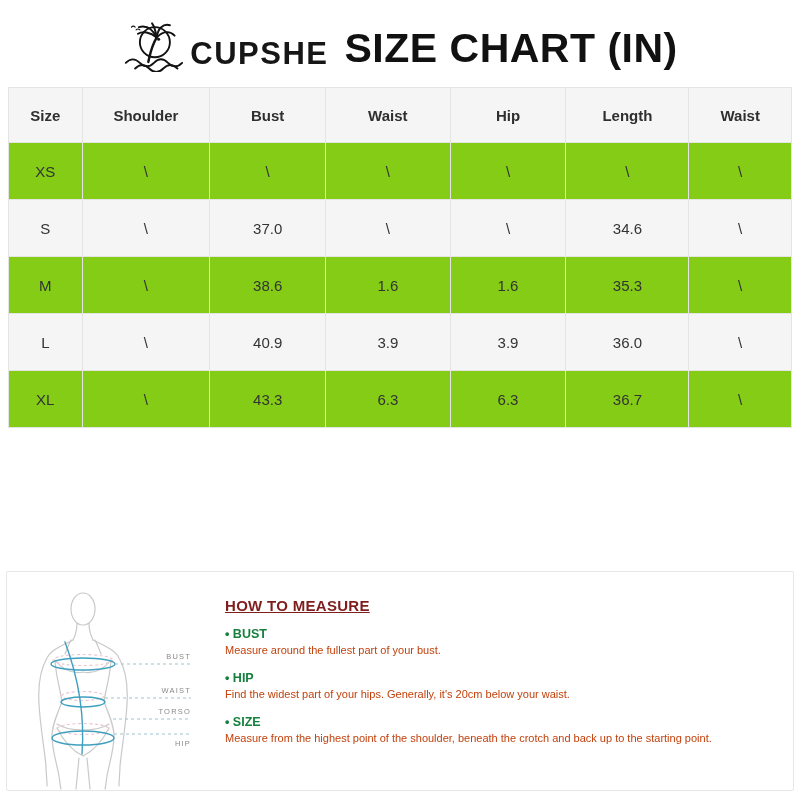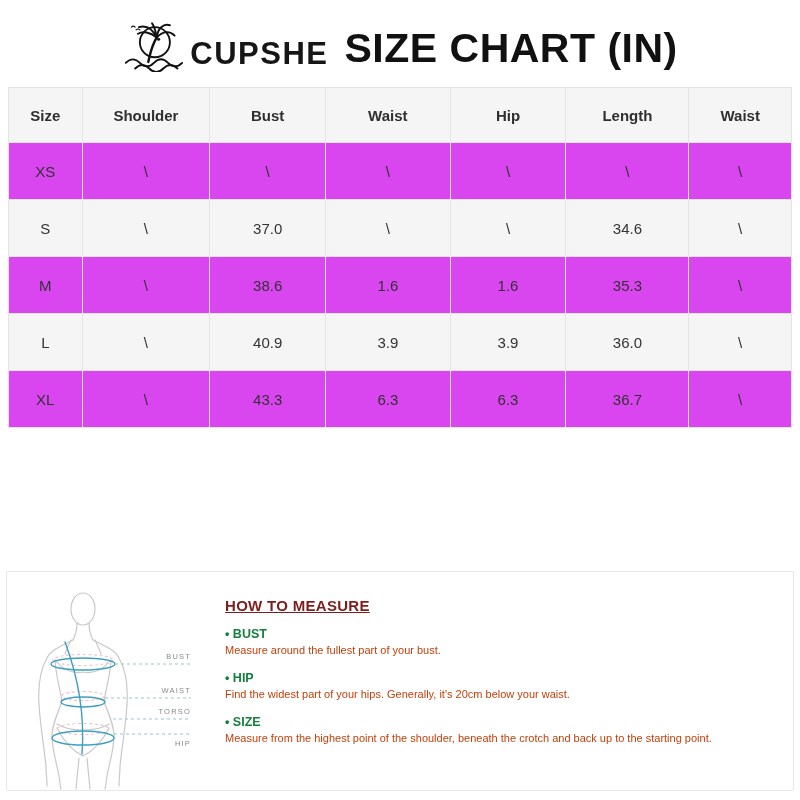--- a/index.html
+++ b/index.html
@@ -21,21 +21,21 @@
   table.size-table{
     width:784px;margin:15px 8px 0;border-collapse:collapse;table-layout:fixed;padding-left:12px;
   }
   .size-table th,.size-table td{
     border:1px solid #e4e4e4;text-align:center;vertical-align:middle;padding:0;
   }
   .size-table th{
     height:54px;background:#f5f5f5;font-size:15px;font-weight:700;color:#2f2f2f;
   }
   .size-table td{
-    height:56px;font-size:15px;font-weight:400;color:#333;background:#d946ef;
+    height:56px;font-size:15px;font-weight:400;color:#333;background:#84cc16;
   }
   .size-table tbody tr:nth-child(even) td{background:#f5f5f5;}
   .measure-card{
     margin:143px 6px 0;height:220px;border:1px solid #e7e7e7;border-radius:2px;
     box-sizing:border-box;display:flex;background:#fff;
   }
   .figure-wrap{flex:none;width:204px;}
   .figure-svg{width:196px;height:212px;margin:6px 0 0 8px;}
   .measure-content{flex:1;padding:25px 18px 0 14px;}
   .measure-title{

